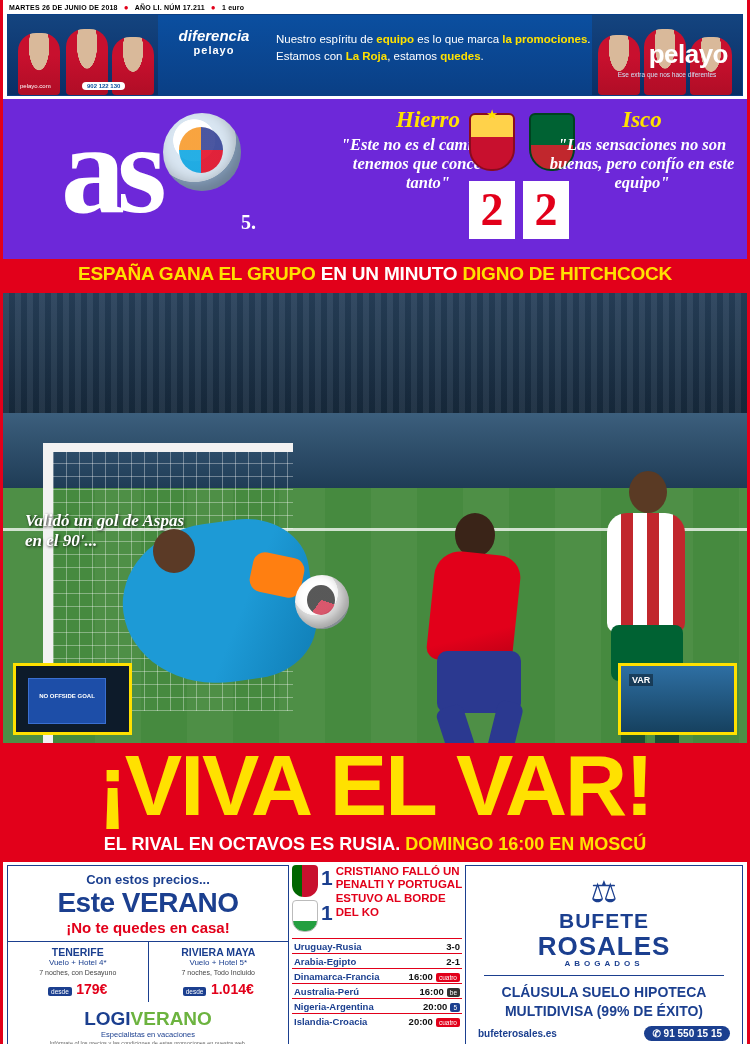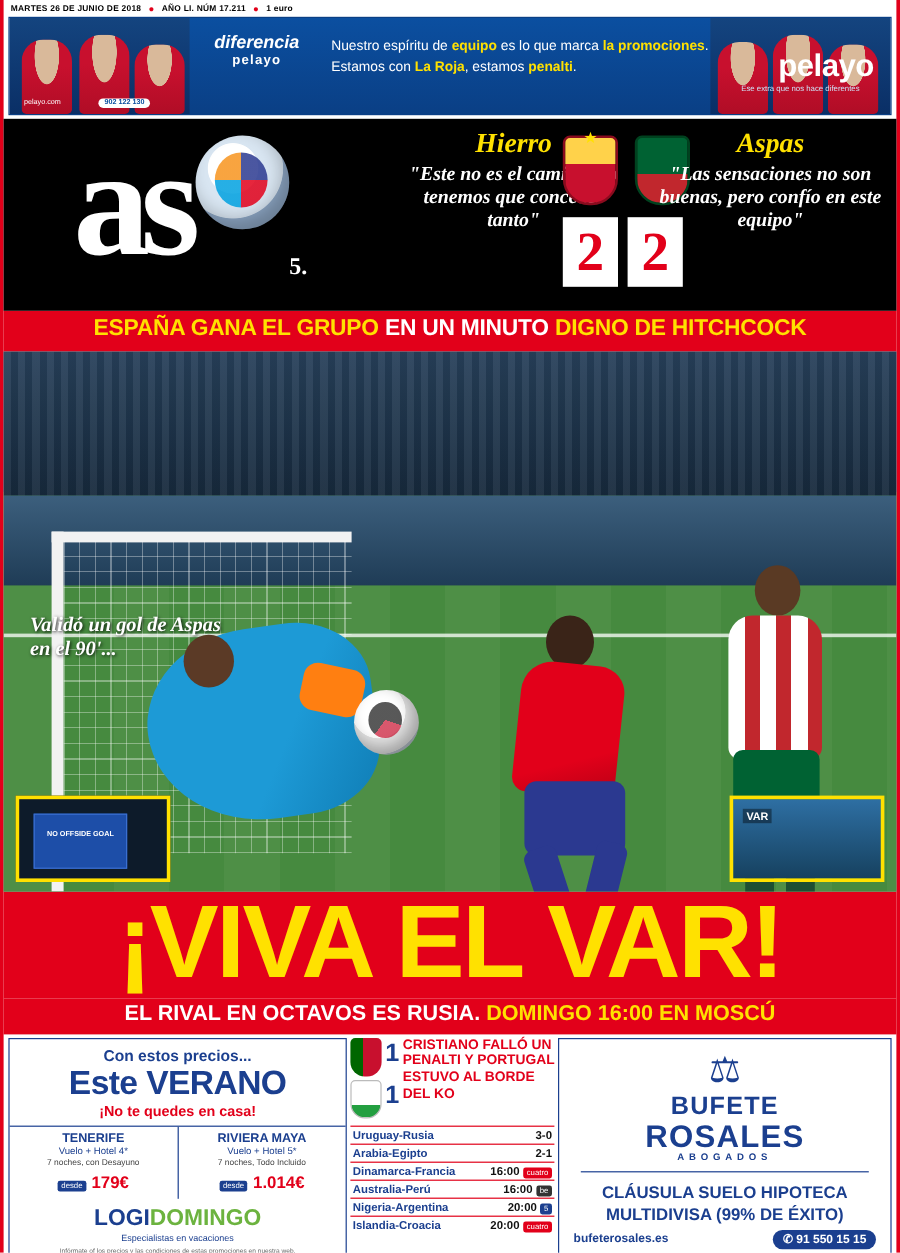--- a/index.html
+++ b/index.html
@@ -76,21 +76,21 @@
   .pelayo .phone {
     position: absolute; left: 74px; bottom: 5px;
     color: #0b4fa0; background: #fff; font-size: 6px;
     border-radius: 6px; padding: 1px 5px; font-weight: bold;
   }
 
   
   .masthead {
     position: relative;
     height: 160px;
-    background: #000000;
+    background: #6d28d9;
     margin-top: 3px;
   }
   .as-logo {
     position: absolute; left: 58px; top: 6px;
     font-size: 128px; font-weight: bold; color: #fff;
     font-family: "Liberation Serif", serif;
     letter-spacing: -8px; line-height: 1;
   }
   .ball {
     position: absolute; left: 160px; top: 14px;
@@ -217,21 +217,21 @@
   .defender .leg { position:absolute; left: 34px; top: 220px; width: 24px; height: 78px; background:#1d4f33; border-radius: 6px;}
   .defender .leg2 { position:absolute; left: 68px; top: 222px; width: 24px; height: 74px; background:#1d4f33; border-radius: 6px;}
   .cap-left, .cap-right {
     position: absolute; color: #fff; font-weight: bold; font-style: italic;
     font-family: "Liberation Serif", serif; font-size: 17px; line-height: 1.2;
     text-shadow: 1px 1px 3px rgba(0,0,0,.85);
   }
   .cap-left { left: 22px; top: 218px; width: 175px; }
   .cap-right { right: 18px; top: 218px; width: 190px; text-align: right; }
   .var-thumb {
-    position: absolute; bottom: 8px; width: 129px; height: 72px;
+    position: absolute; bottom: 8px; width: 119px; height: 72px;
     border: 3px solid #ffe100; background: #0d1b2a; overflow:hidden;
   }
   .var-thumb.l { left: 10px; }
   .var-thumb.r { right: 10px; background: linear-gradient(180deg,#2e6fa3,#16415f); }
   .var-screen {
     position:absolute; left: 12px; top: 12px; width: 78px; height: 46px;
     background: #1d4ea8; border:1px solid #3a6fd0;
     color:#fff; font-size: 6px; text-align:center; padding-top: 14px; font-weight:bold;
   }
   .var-label { position:absolute; left:8px; top:8px; color:#fff; font-size:9px; font-weight:bold; background:rgba(0,0,0,.4); padding:1px 3px;}
@@ -255,21 +255,21 @@
   
   .bottom {
     display: flex; height: 185px; margin: 3px 4px 0; gap: 3px;
   }
   .ad-logi {
     width: 282px; border: 1px solid #1b3f8f; background:#fff; position: relative;
     text-align: center; padding-top: 6px;
   }
   .ad-logi .l1 { font-size: 13px; color:#1b3f8f; font-weight: bold; }
   .ad-logi .l2 { font-size: 28px; color:#1b3f8f; font-weight: bold; letter-spacing:-.5px;}
-  .ad-logi .l3 { font-size: 12px; color:#e2001a; font-weight: bold; margin-bottom: 5px;}
+  .ad-logi .l3 { font-size: 15px; color:#e2001a; font-weight: bold; margin-bottom: 5px;}
   .ad-logi .cols { display:flex; border-top:1px solid #1b3f8f; }
   .ad-logi .col { flex:1; padding: 4px 3px; }
   .ad-logi .col + .col { border-left: 1px solid #1b3f8f; }
   .ad-logi .dest { font-size: 10.5px; font-weight:bold; color:#1b3f8f;}
   .ad-logi .det { font-size: 8px; color:#1b3f8f; }
   .ad-logi .det2 { font-size: 7px; color:#444; margin-top:2px;}
   .ad-logi .price { margin-top:4px; }
   .ad-logi .price .from { font-size: 6.5px; background:#1b3f8f; color:#fff; padding:1px 3px; border-radius:2px;}
   .ad-logi .price .val { font-size: 14px; font-weight:bold; color:#e2001a;}
   .ad-logi .brand { margin-top:6px; font-size: 19px; font-weight:bold; color:#1b3f8f;}
@@ -335,21 +335,21 @@
     </div>
     <div class="players-right">
       <div class="silh" style="left:6px; height:60px;"></div>
       <div class="silh" style="left:52px; height:66px;"></div>
       <div class="silh" style="left:98px; height:58px;"></div>
     </div>
     <div class="brandbox">
       <div class="b1">diferencia</div>
       <div class="b2">pelayo</div>
     </div>
-    <div class="msg">Nuestro espíritu de <b>equipo</b> es lo que marca <b>la promociones</b>. Estamos con <b>La Roja</b>, estamos <b>penalti</b>.</div>
+    <div class="msg">Nuestro espíritu de <b>equipo</b> es lo que marca <b>la promociones</b>. Estamos con <b>La Roja</b>, estamos <b>quedes</b>.</div>
     <div class="logo">pelayo</div>
     <div class="logosub">Ese extra que nos hace diferentes</div>
     <div class="web">pelayo.com</div>
     <div class="phone">902 122 130</div>
   </div>
 
   <div class="masthead">
 
     <div class="as-logo">as</div>
     <div class="ball"></div>
@@ -365,21 +365,21 @@
           <span class="star">★</span>
         </div>
       <div class="crest mar"></div>
     </div>
     <div class="scorebox">
       <div class="num">2</div>
       <div class="num">2</div>
     </div>
 
     <div class="quote-right">
-      <div class="qname">Aspas</div>
+      <div class="qname">Isco</div>
       <div class="qtext">"Las sensaciones no son buenas, pero confío en este equipo"</div>
     </div>
   </div>
 
   <div class="subhead">
     <span>ESPAÑA GANA EL GRUPO</span>
     <span class="white">EN UN MINUTO</span>
     <span>DIGNO DE HITCHCOCK</span>
   </div>
 
@@ -450,21 +450,21 @@
           <div class="dest">RIVIERA MAYA</div>
           <div class="det">Vuelo + Hotel 5*</div>
           <div class="det2">7 noches, Todo Incluido</div>
           <div class="price">
             <span class="from">desde</span>
             <span class="val">1.014€</span>
           </div>
         </div>
       </div>
       <div class="brand">
-        <span>LOGI</span><span class="o">DOMINGO</span>
+        <span>LOGI</span><span class="o">VERANO</span>
       </div>
       <div class="slogan">Especialistas en vacaciones</div>
       <div class="legal">Infórmate of los precios y las condiciones de estas promociones en nuestra web.</div>
     </div>
 
     <div class="mid-col">
       <div class="crestrow">
         <div style="text-align:center">
           <div class="mid-crest por"></div>
           <div class="mid-crest irn" style="margin-top:3px;"></div>

